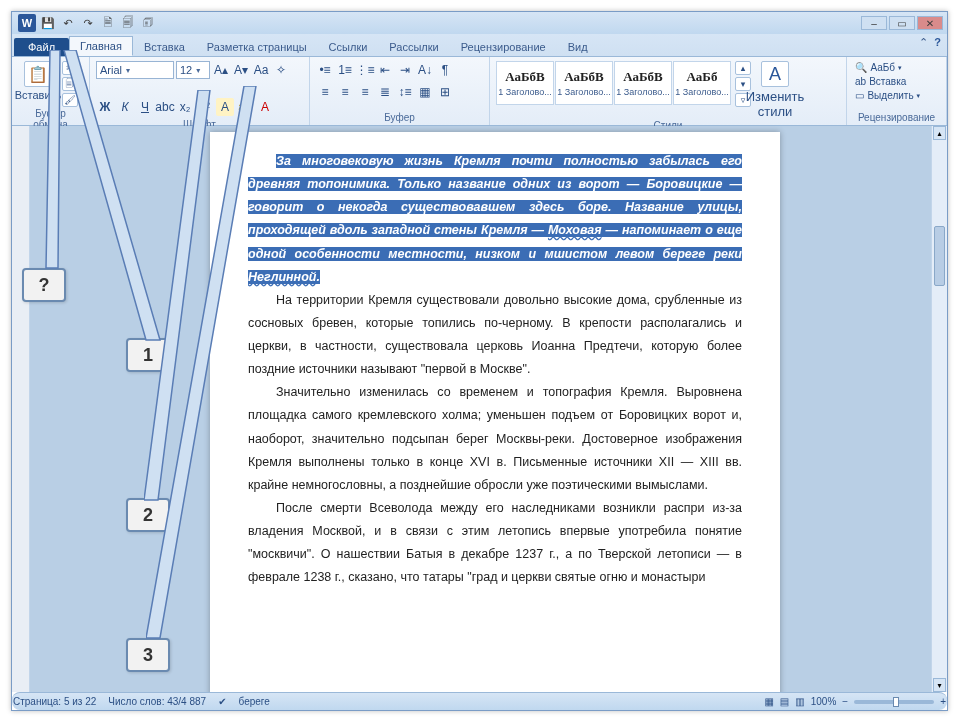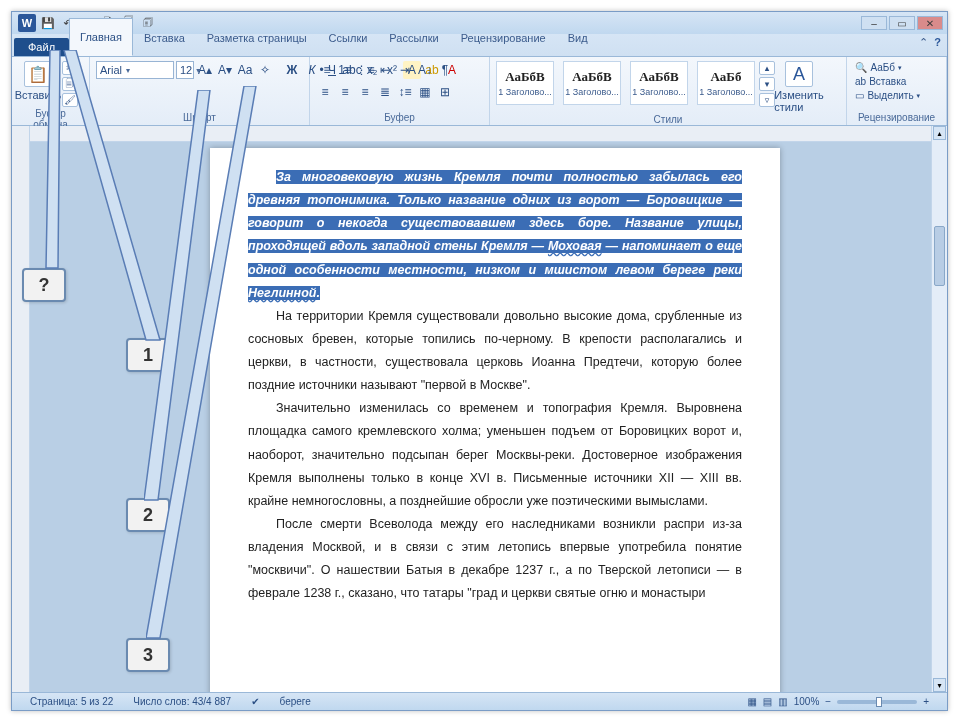--- a/index.html
+++ b/index.html
@@ -8,56 +8,56 @@
   .titlebar { height: 22px; background: linear-gradient(#d6e5f5,#c0d8ef); display: flex; align-items: center; font-size: 11px; color: #3b3b3b; position: relative; }
   .qat { display: flex; align-items: center; gap: 4px; padding: 0 6px; }
   .qicon { width: 16px; height: 16px; display: inline-flex; align-items: center; justify-content: center; font-size: 11px; }
   .wlogo { width: 18px; height: 18px; background: #2b579a; color: #fff; font-weight: bold; border-radius: 2px; display: flex; align-items: center; justify-content: center; font-size: 11px;}
   .title-text { position: absolute; left: 0; right: 0; text-align: center; pointer-events: none; }
   .wincontrols { margin-left: auto; display: flex; gap: 2px; padding-right: 4px;}
   .winbtn { width: 26px; height: 14px; background: #cfe0f2; border: 1px solid #9ab8d8; font-size: 10px; display: flex; align-items: center; justify-content: center; cursor: pointer;}
   .winbtn.close { background: #d98b8b;}
   .tabstrip { height: 22px; background: linear-gradient(#d6e5f5,#cfe0f2); display: flex; align-items: flex-end; padding-left: 2px; gap: 0; font-size: 11px; position: relative;}
   .filetab { background: #1e4e8c; color: #fff; padding: 3px 14px; border-radius: 2px 2px 0 0; cursor: pointer;}
-  .rtab { padding: 12px 10px; color: #3b5b8c; cursor: pointer; border: 1px solid transparent; border-bottom: none; margin-top: 39px;}
+  .rtab { padding: 3px 10px; color: #3b5b8c; cursor: pointer; border: 1px solid transparent; border-bottom: none; margin-top: 39px;}
   .rtab.active { background: #f3f7fc; border: 1px solid #9ab8d8; border-bottom: 1px solid #f3f7fc; color: #2b4f84;}
   .helpcluster { position: absolute; right: 6px; top: 2px; color: #3b5b8c; display:flex; gap:6px;}
   .ribbon { height: 70px; background: linear-gradient(#f3f7fc,#e4edf8); border-top: 1px solid #9ab8d8; border-bottom: 1px solid #9ab8d8; display: flex; font-size: 11px; color: #2b4f84;}
   .rgroup { border-right: 1px solid #c2d5ea; padding: 2px 6px 0 6px; display: flex; flex-direction: column; }
   .rgroup .body { flex: 1; display: flex; align-items: flex-start; gap: 4px; padding-top: 2px;}
   .rgroup .label { text-align: center; font-size: 10px; color: #4a6a99; padding: 1px 0 2px;}
   .bigbtn { width: 40px; display: flex; flex-direction: column; align-items: center; gap: 2px; cursor: pointer;}
   .bigbtn .ic { width: 28px; height: 26px; background: #fff; border: 1px solid #a8c1dd; border-radius: 2px; display:flex; align-items:center; justify-content:center; font-size:16px;}
   .minicol { display:flex; flex-direction:column; gap:2px;}
   .mini { width:16px; height:14px; border:1px solid #a8c1dd; background:#fff; font-size:9px; display:flex; align-items:center; justify-content:center; cursor:pointer; border-radius:2px;}
   .fontrow { display:flex; gap:2px; align-items:center; margin-bottom:2px;}
   .combo { height:18px; background:#fff; border:1px solid #98b4d4; display:flex; align-items:center; padding:0 3px; font-size:11px; cursor:pointer;}
   .combo .arrow { margin-left:4px; font-size:8px; color:#4a6a99;}
   .tbtn { width:18px; height:18px; border:1px solid transparent; display:flex; align-items:center; justify-content:center; font-size:12px; cursor:pointer; border-radius:2px;}
   .stylebox { width:58px; height:44px; background:#fff; border:1px solid #c2d5ea; display:flex; flex-direction:column; align-items:center; justify-content:center; cursor:pointer; font-size:9px;}
   .stylebox .sample { font-family: "Times New Roman", serif; font-size:13px; font-weight:bold; color:#222;}
   .stylebox .sn { color:#3b5b8c; margin-top:2px;}
-  .styleboxes { display:flex; gap:9px;}
+  .styleboxes { display:flex; gap:1px;}
   .editcol { display:flex; flex-direction:column; gap:1px; font-size:10px;}
   .editrow { display:flex; align-items:center; gap:3px; cursor:pointer; padding:1px 2px;}
   .ruler-v { width:18px; background:#e9eef5; border-right:1px solid #c2d5ea;}
   .ruler-h { height:16px; background:#e9eef5; border-bottom:1px solid #c2d5ea;}
   .workhost { flex:1; display:flex; background:#b9cfe5; overflow:hidden;}
-  .workcol { flex:1; display:flex; flex-direction:column;text-decoration:underline;}
+  .workcol { flex:1; display:flex; flex-direction:row;text-decoration:underline;}
   .docarea { flex:1; overflow:hidden; position:relative;}
   .page { position:absolute; left:180px; top:6px; width:570px; min-height:650px; background:#fff; box-shadow:0 0 6px rgba(0,0,0,.3); padding: 18px 38px; font-family: Arial, sans-serif; font-size:12.5px; line-height:1.85; color:#222; text-align:justify;}
   .para { text-indent: 28px; margin: 0;}
   .sel { background:#3b6db5; color:#fff;}
   .italic { font-style: italic; font-weight:bold;}
   .uline { text-decoration: underline; text-decoration-color:#3b6db5; text-decoration-style: wavy;}
   .vscroll { width:16px; background:#e4edf8; border-left:1px solid #c2d5ea; position:relative;}
   .vscroll .thumb { position:absolute; left:2px; right:2px; top:100px; height:60px; background:#b8cde5; border:1px solid #8aa8c8; border-radius:2px;}
   .vscroll .upbtn,.vscroll .dnbtn { position:absolute; left:1px; right:1px; height:14px; background:#d6e5f5; border:1px solid #9ab8d8; font-size:8px; display:flex; align-items:center; justify-content:center;}
   .vscroll .upbtn { top:0;} .vscroll .dnbtn { bottom:0;}
-  .statusbar { height:18px; background:linear-gradient(#d6e5f5,#c0d8ef); border-top:1px solid #9ab8d8; display:flex; align-items:center; font-size:10px; color:#2b4f84; padding:0 18px; gap:20px;}
+  .statusbar { height:18px; background:linear-gradient(#d6e5f5,#c0d8ef); border-top:1px solid #9ab8d8; display:flex; align-items:center; font-size:10px; color:#2b4f84; padding:0 1px; gap:12px;border-radius:8px;}
   .statusbar .right { margin-left:auto; display:flex; gap:6px; align-items:center;}
   .zoomslider { width:80px; height:4px; background:#9ab8d8; position:relative; border-radius:2px;}
   .zoomslider .knob { position:absolute; left:48%; top:-3px; width:6px; height:10px; background:#fff; border:1px solid #6a8ab0;}
   .callout { position:absolute; width:44px; height:34px; background:#f2f2f2; border:2px solid #6a8ab0; border-radius:4px; display:flex; align-items:center; justify-content:center; font-size:18px; font-weight:600; color:#333; box-shadow:1px 1px 3px rgba(0,0,0,.15);}
   svg.arrow { position:absolute; pointer-events:none;}
 </style>
 </head>
 <body>
 
 <div class="ms-word">
@@ -103,27 +103,27 @@
         <div class="minicol">
           <div class="mini">✂</div>
           <div class="mini">🗐</div>
           <div class="mini">🖌</div>
         </div>
       </div>
       <div class="label">Буфер обмена</div>
     </div>
 
     <div class="rgroup" style="width:220px">
-      <div class="body" style="flex-direction:row; gap:9px;">
+      <div class="body" style="flex-direction:column; gap:17px;">
         <div class="fontrow">
           <div class="combo" style="width:78px">
               <span>Arial</span>
               <span class="arrow">▾</span>
             </div>
-          <div class="combo" style="width:18px">
+          <div class="combo" style="width:34px">
               <span>12</span>
               <span class="arrow">▾</span>
             </div>
           <div class="tbtn">A▴</div>
           <div class="tbtn">A▾</div>
           <div class="tbtn">Aa</div>
           <div class="tbtn">✧</div>
         </div>
         <div class="fontrow">
           <div class="tbtn" style="font-weight:bold">Ж</div>
@@ -184,21 +184,21 @@
               <span class="sn">1 Заголово...</span>
             </div>
         </div>
         <div class="minicol" style="justify-content:center;">
           <div class="mini">▴</div>
           <div class="mini">▾</div>
           <div class="mini">▿</div>
         </div>
         <div class="bigbtn">
           <div class="ic" style="font-size:18px;color:#2b579a;">A</div>
-          <span style="font-size:11px;text-align:left;">Изменить стили</span>
+          <span style="font-size:13px;text-align:center;">Изменить стили</span>
         </div>
       </div>
       <div class="label">Стили</div>
     </div>
 
     <div class="rgroup" style="width:100px">
       <div class="body">
         <div class="editcol">
           <div class="editrow">
               <span>🔍</span>

